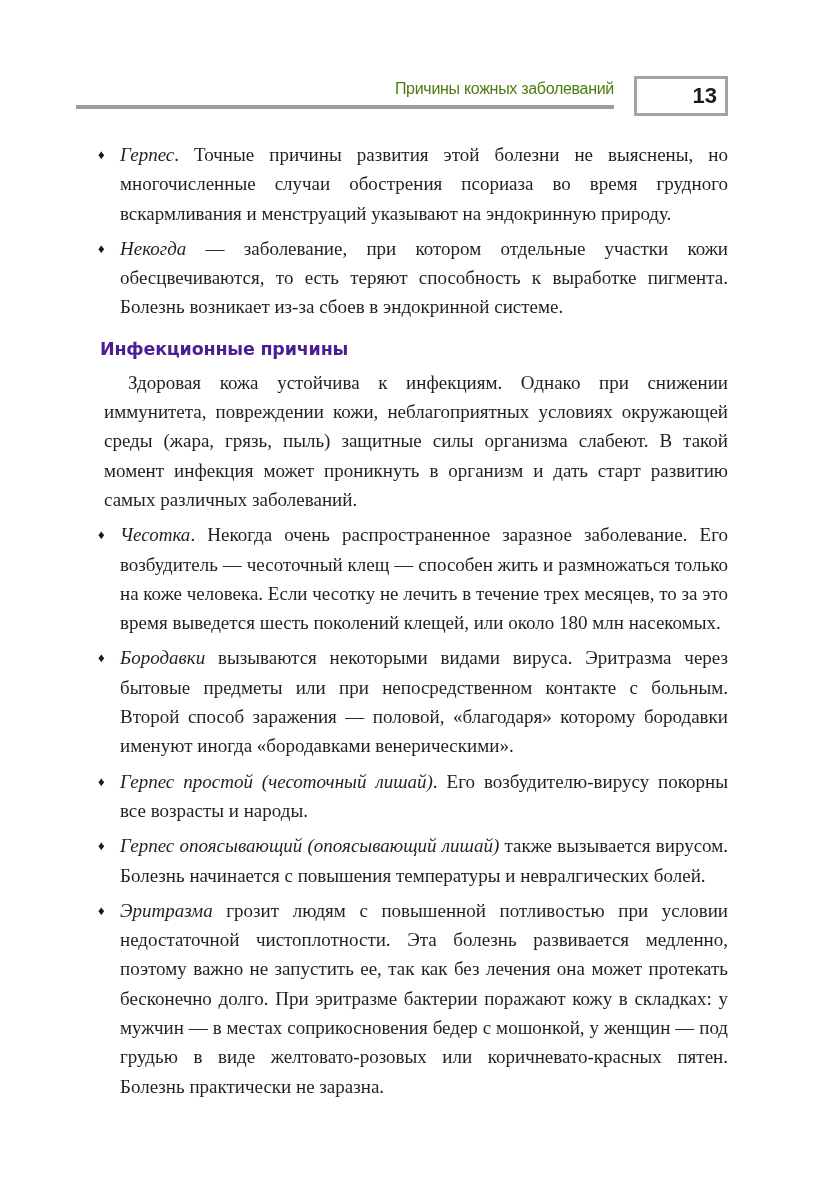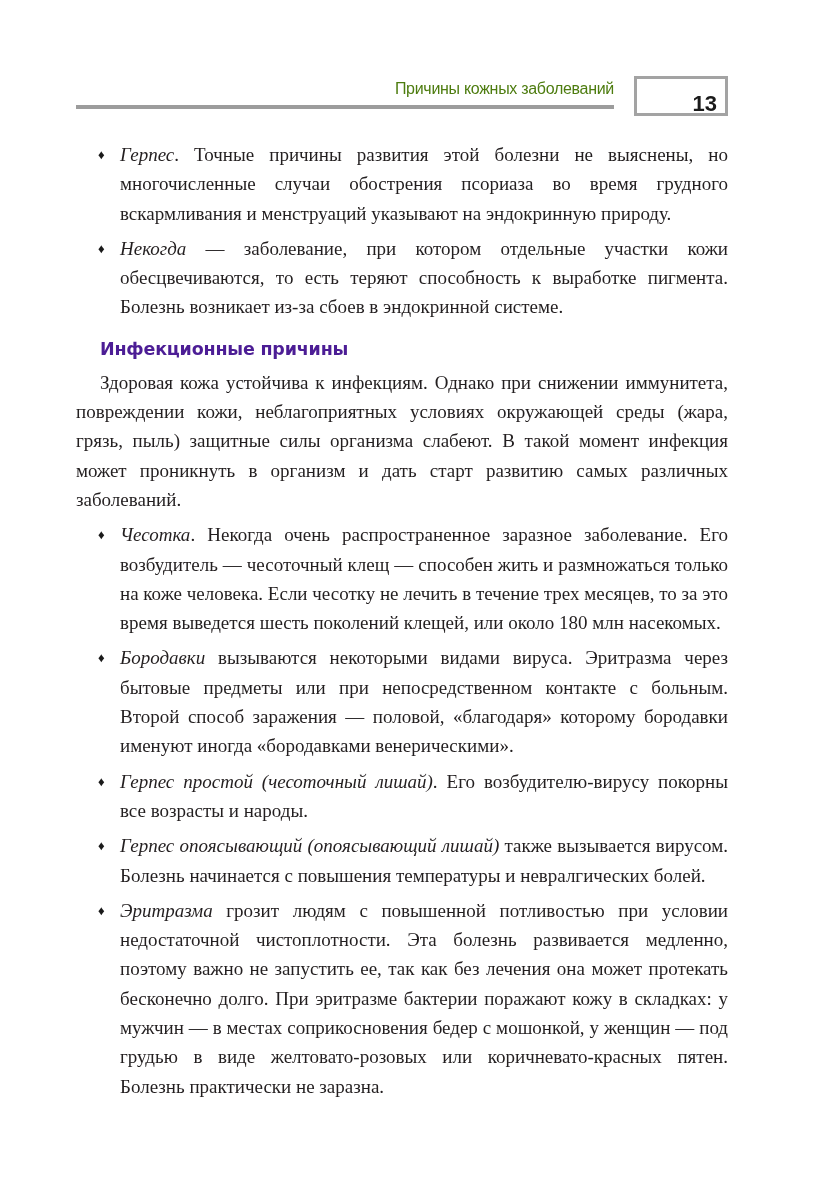--- a/index.html
+++ b/index.html
@@ -14,37 +14,37 @@
   .header-rule {
     position: absolute; left: 76px; top: 105px; width: 538px; height: 4px;
     background: #9c9c9c;
   }
   .page-number-box {
     position: absolute; left: 634px; top: 76px; width: 88px; height: 34px;
     border: 3px solid #a3a3a3; background: #fff;
   }
   .page-number {
     position: absolute; right: 8px; top: 4px;
-    font-family: "Liberation Sans", sans-serif; font-weight: bold; font-size: 22px; color: #1a1a1a; margin-top: 8px;
+    font-family: "Liberation Sans", sans-serif; font-weight: bold; font-size: 22px; color: #1a1a1a;
   }
 
   .content {
     position: absolute; left: 76px; top: 140px; width: 652px;
     font-family: "Liberation Serif", serif; font-size: 19px; line-height: 29.3px; color: #231f20;
   }
   .bullet-item { position: relative; padding-left: 44px; margin-bottom: 6px; text-align: justify; }
   .bullet-marker {
     position: absolute; left: 22px; top: 0; font-size: 13px; line-height: 29px; color: #1a1a1a;
   }
   .term { font-style: italic; }
   .section-heading {
     font-family: "DejaVu Sans", sans-serif; font-weight: bold; font-size: 17.5px;
     line-height: 26px; margin: 14px 0 6px 24px; color: #4c1d95; letter-spacing: -0.2px;
   }
-  .paragraph { text-indent: 24px; text-align: justify; margin-bottom: 6px; }
+  .paragraph { text-indent: 24px; text-align: justify; margin-bottom: 6px; margin-left: 28px; }
 </style>
 </head>
 <body>
 
 <div class="page">
 
   <div class="running-title">Причины кожных заболеваний</div>
   <div class="header-rule"></div>
   <div class="page-number-box">
     <span class="page-number">13</span>

